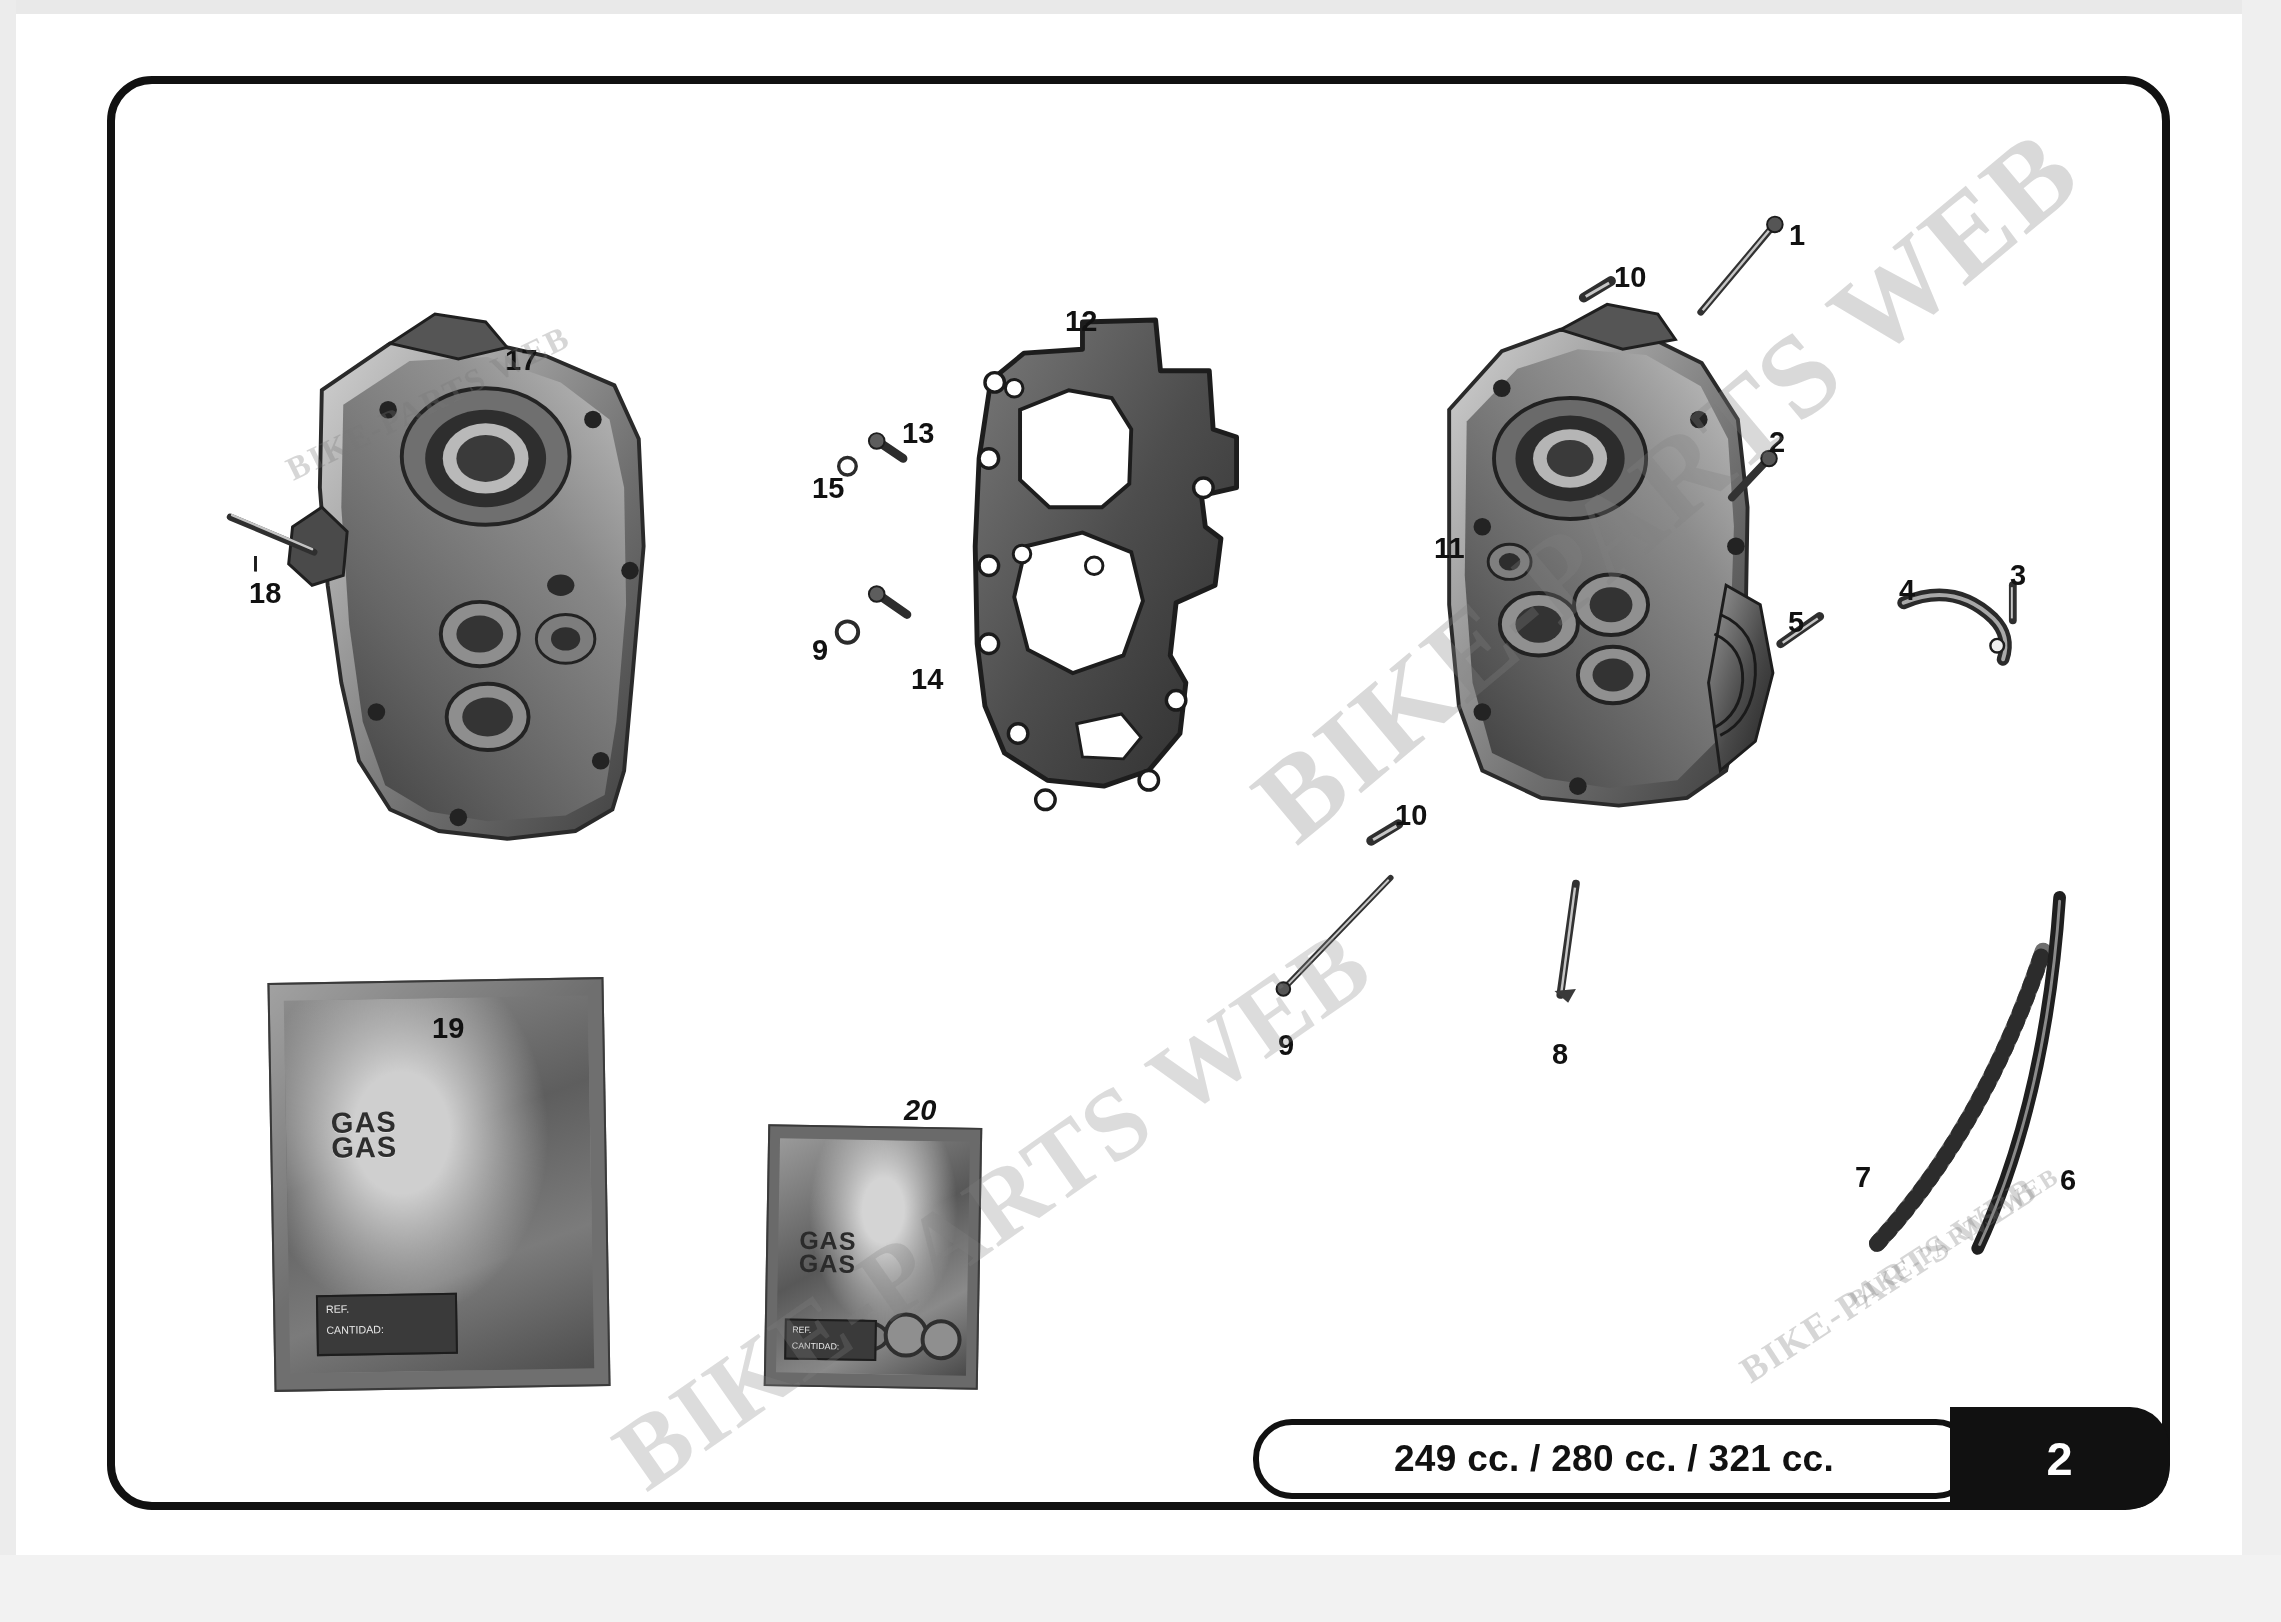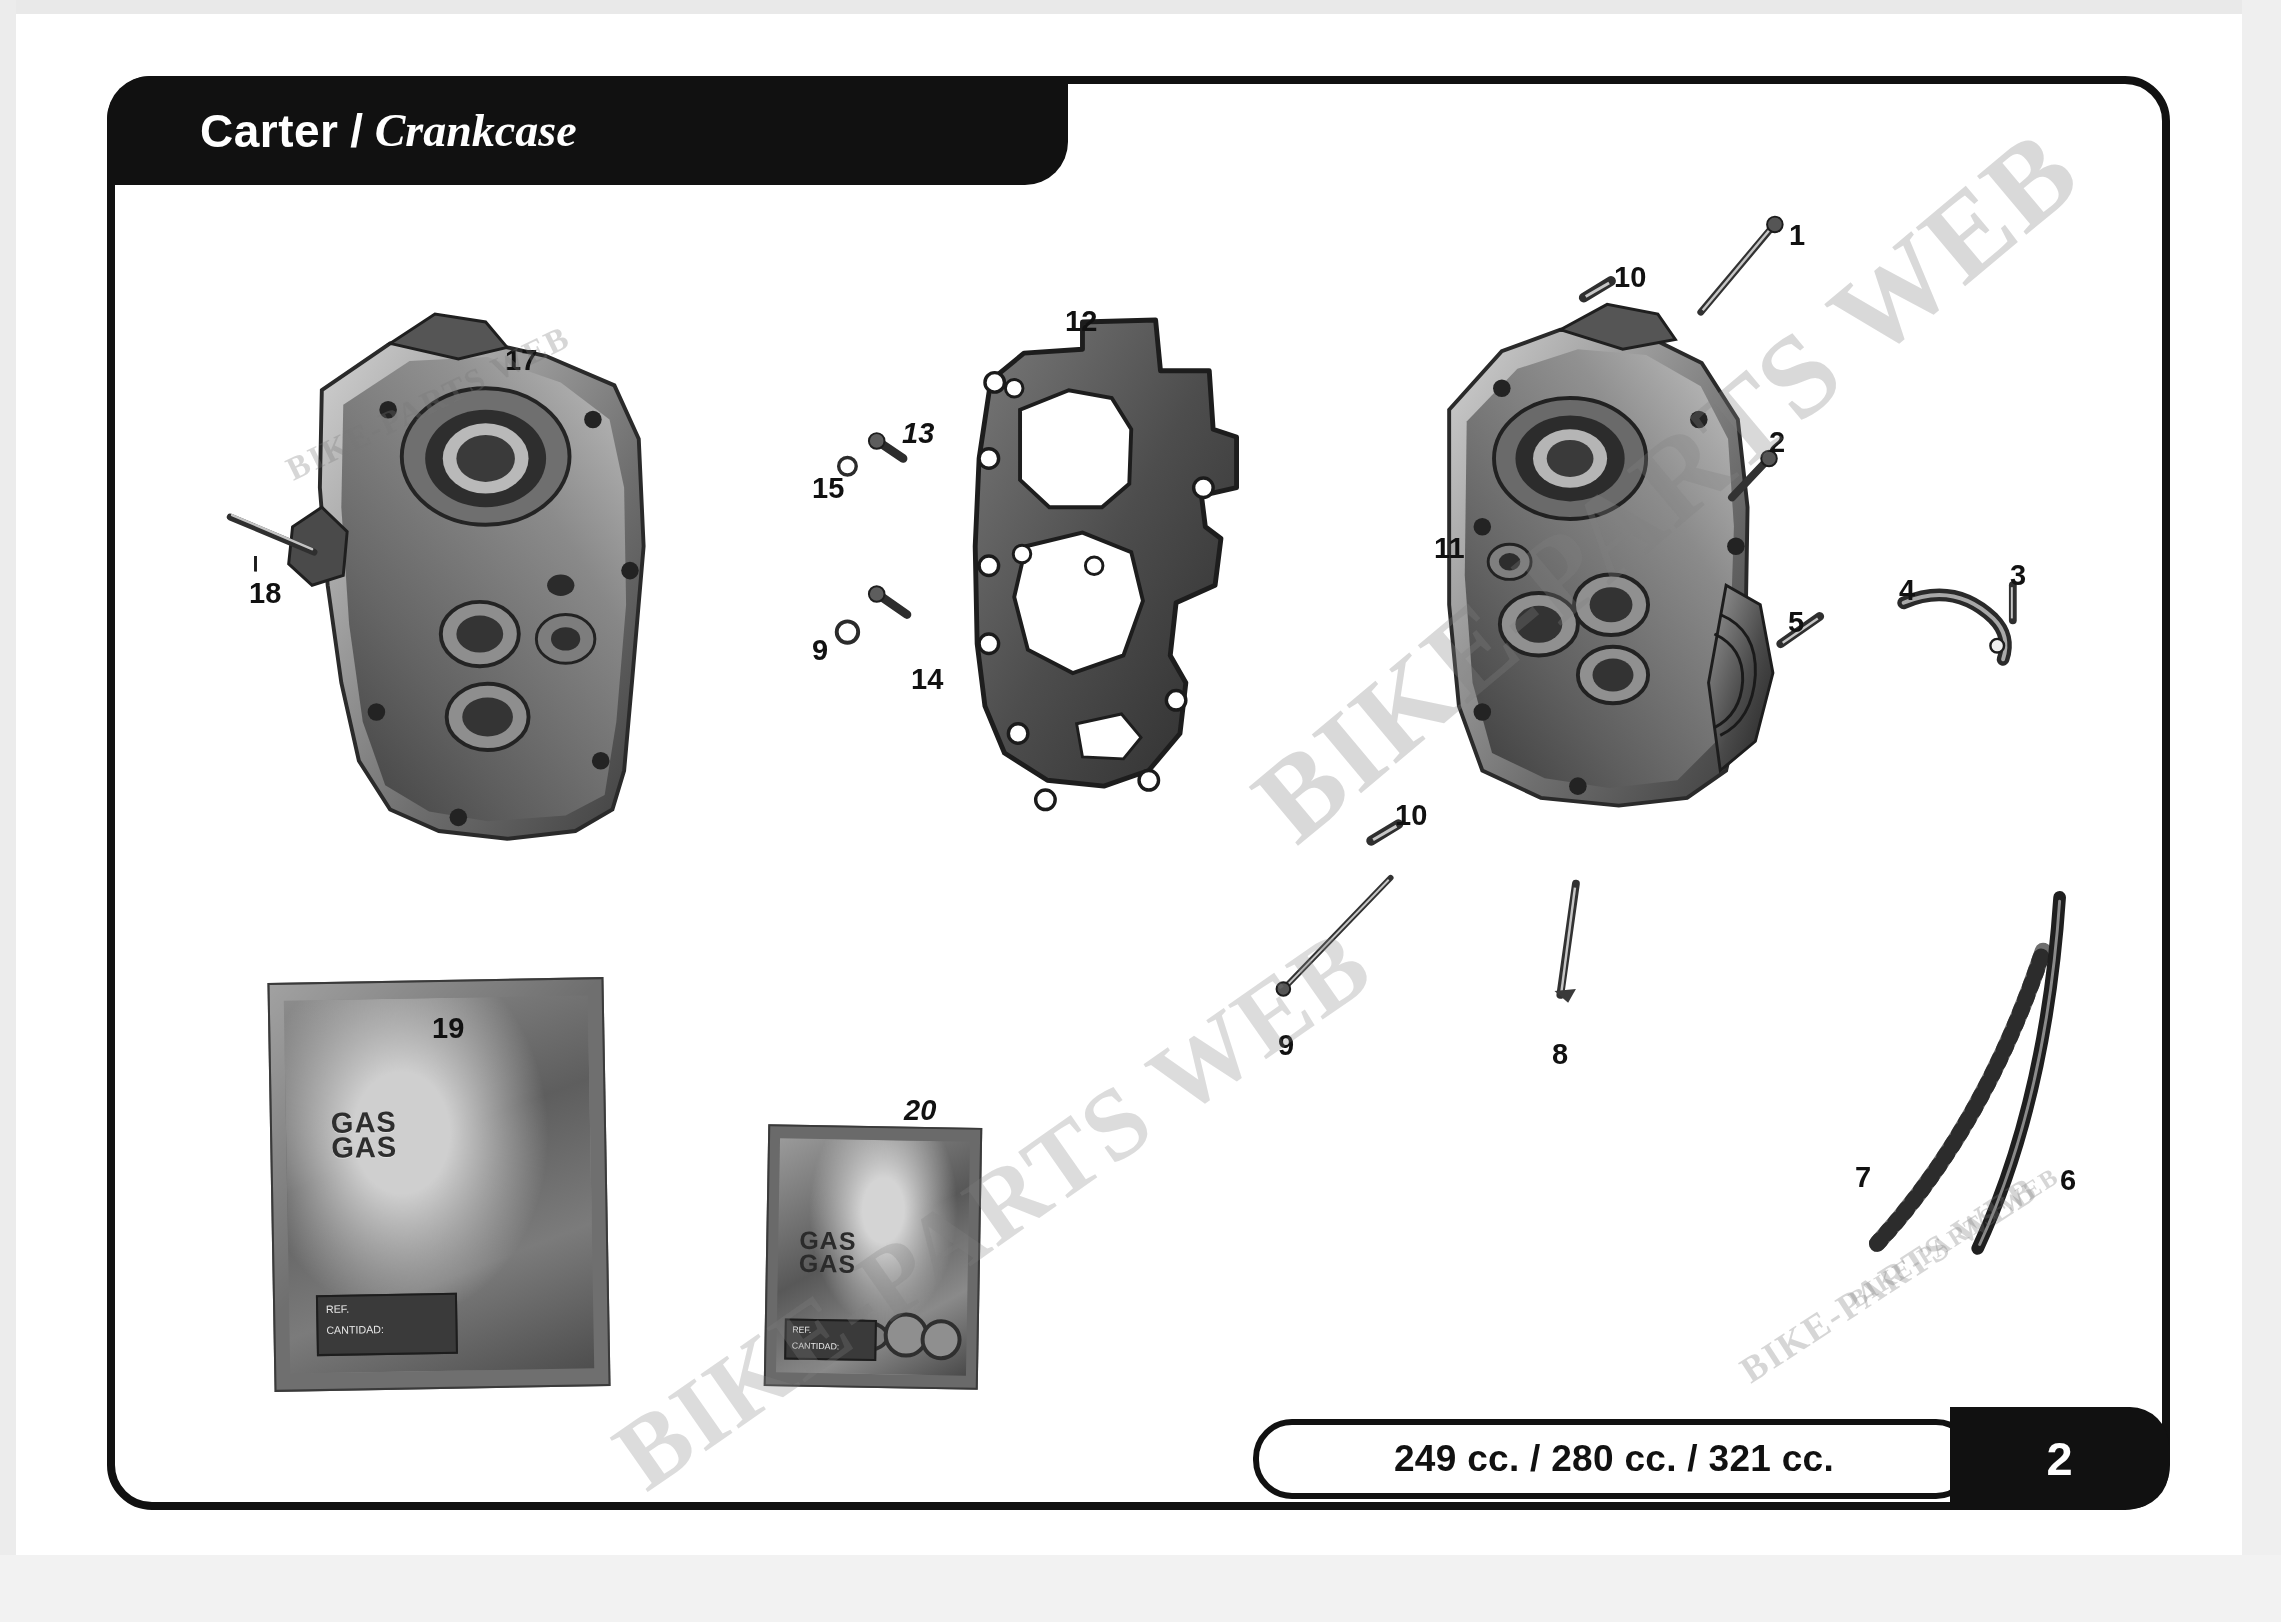--- a/index.html
+++ b/index.html
@@ -469,41 +469,36 @@
       <div class="callout" style="left: 1899px; top: 574px;">4</div>
       <div class="callout" style="left: 1788px; top: 606px;">5</div>
       <div class="callout" style="left: 2060px; top: 1164px;">6</div>
       <div class="callout" style="left: 1855px; top: 1161px;">7</div>
       <div class="callout" style="left: 1552px; top: 1038px;">8</div>
       <div class="callout" style="left: 1278px; top: 1029px;">9</div>
       <div class="callout" style="left: 1614px; top: 261px;">10</div>
       <div class="callout" style="left: 1395px; top: 799px;">10</div>
       <div class="callout" style="left: 1434px; top: 532px;">11</div>
       <div class="callout" style="left: 1065px; top: 305px;">12</div>
-      <div class="callout" style="left: 902px; top: 417px; font-style: italic;">13</div>
+      <div class="callout" style="left: 902px; top: 417px;">13</div>
       <div class="callout" style="left: 911px; top: 663px;">14</div>
       <div class="callout" style="left: 812px; top: 472px; text-align: right;">15</div>
       <div class="callout" style="left: 812px; top: 634px;">9</div>
       <div class="callout" style="left: 505px; top: 344px;">17</div>
       <div class="callout" style="left: 249px; top: 577px;">18</div>
       <div class="callout" style="left: 432px; top: 964px; margin-top: 48px;">19</div>
       <div class="callout" style="left: 904px; top: 1094px; font-style: italic;">20</div>
     </div>
 
   <div class="wm wm-1">BIKE-PARTS WEB</div>
   <div class="wm wm-2">BIKE-PARTS WEB</div>
   <div class="wm wm-3">BIKE-PARTS WEB</div>
   <div class="wm wm-4">BIKE-PARTS WEB</div>
   <div class="wm wm-5">BIKE-PARTS WEB</div>
 
-  <div id="title-tab">
-    <span class="t-es">Carter</span>
-    <span class="t-sep">/</span>
-    <span class="t-en">Crankcase</span>
-  </div>
 
   <div id="caption-plate">
     <span>249 cc. / 280 cc. / 321 cc.</span>
   </div>
   <div id="page-number-box">
     <span>2</span>
   </div>
 
 </div>
 

